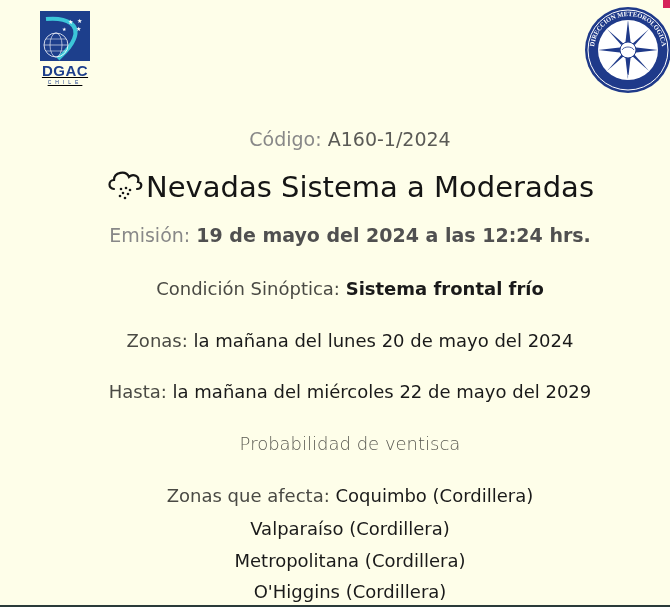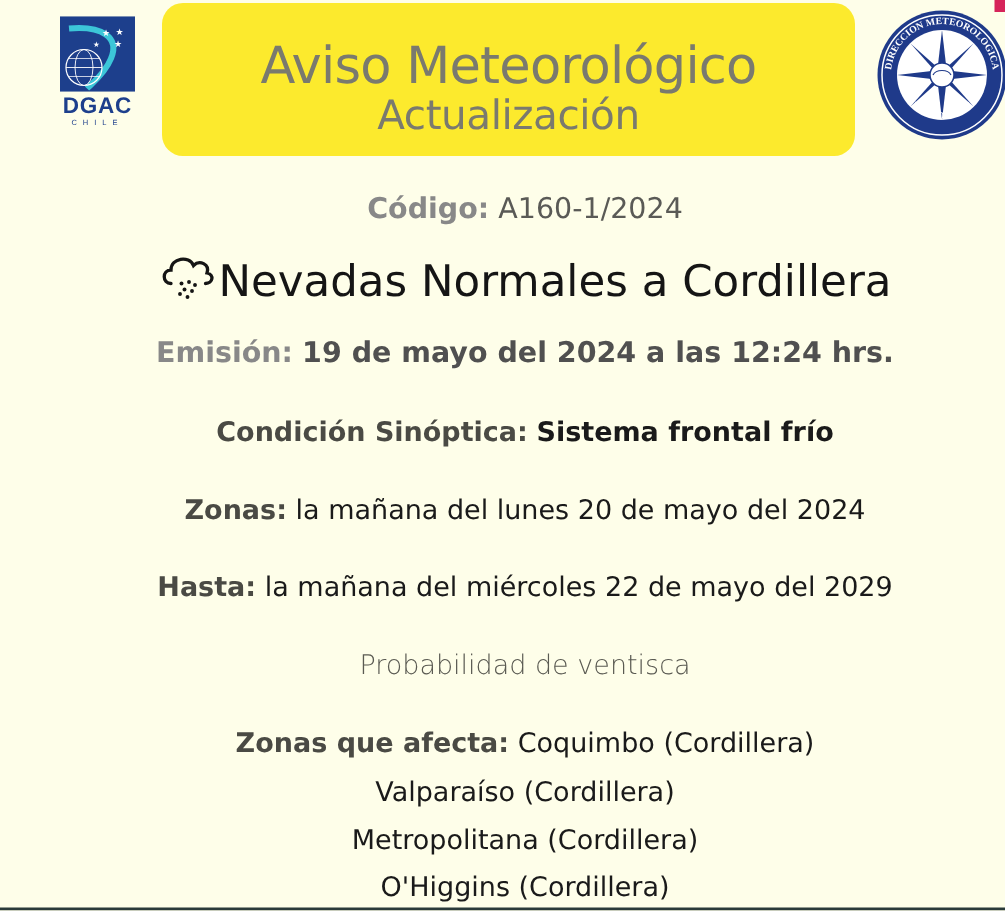--- a/index.html
+++ b/index.html
@@ -15,20 +15,21 @@
       position: relative;
       width: 670px;
       height: 607px;
     }
     .logo-dgac {
       position: absolute;
       left: 40px;
       top: 11px;
       width: 50px;
       height: 78px;
+      text-decoration: underline;
     }
     .logo-dgac .square {
       width: 50px;
       height: 50px;
       background: #1d3f8c;
       position: relative;
       overflow: hidden;
     }
     .logo-dgac .dgac-text {
       font-family: "Liberation Sans", sans-serif;
@@ -85,21 +86,21 @@
       height: 8px;
       background: #d6245a;
     }
     .line {
       position: absolute;
       left: 0;
       width: 700px;
       text-align: center;
       white-space: nowrap;
     }
-    .lbl { color: #4a4a44; font-weight: 700; }
+    .lbl { color: #4a4a44; font-weight: 400; }
     .val { color: #1a1a1a; }
     .code-line { top: 128px; font-size: 19px; color: #777; }
     .code-line .val { color: #5a5a56; }
     .code-line .lbl { color: #888; }
     .headline {
       top: 167px;
       font-size: 29px;
       color: #151515;
       left: 0;
       width: 700px;
@@ -151,24 +152,20 @@
         <text x="28" y="13" fill="#fff" font-size="6">★</text>
         <text x="37" y="12" fill="#fff" font-size="6">★</text>
         <text x="36" y="20" fill="#fff" font-size="6">★</text>
         <text x="22" y="20" fill="#fff" font-size="5">★</text>
       </svg>
     </div>
     <div class="dgac-text">DGAC</div>
     <div class="chile-text">CHILE</div>
   </div>
 
-  <div class="banner">
-    <div class="title">Aviso Meteorológico</div>
-    <div class="subtitle">Actualización</div>
-  </div>
 
   <div class="logo-dmc">
     <svg width="88" height="88" viewBox="0 0 88 88">
       <circle cx="44" cy="44" r="43" fill="#1f3a8a"></circle>
       <circle cx="44" cy="44" r="40" fill="none" stroke="#ffffff" stroke-width="1"></circle>
       <circle cx="44" cy="44" r="30" fill="#ffffff"></circle>
       <g fill="#1f3a8a">
         <polygon points="44,14 47,40 44,44 41,40"></polygon>
         <polygon points="44,74 47,48 44,44 41,48"></polygon>
         <polygon points="14,44 40,41 44,44 40,47"></polygon>
@@ -207,21 +204,21 @@
         <g fill="#151515">
           <circle cx="15" cy="22" r="1.3"></circle>
           <circle cx="20" cy="21" r="1.3"></circle>
           <circle cx="24" cy="23" r="1.3"></circle>
           <circle cx="17" cy="26" r="1.3"></circle>
           <circle cx="22" cy="27" r="1.3"></circle>
           <circle cx="14" cy="29" r="1.3"></circle>
           <circle cx="19" cy="31" r="1.3"></circle>
         </g>
       </svg>
-    </span><span>Nevadas Normales a Cordillera</span>
+    </span><span>Nevadas Sistema a Moderadas</span>
   </div>
 
   <div class="line emision">
     <span class="lbl">Emisión:</span>
     <span class="val">19 de mayo del 2024 a las 12:24 hrs.</span>
   </div>
 
   <div class="line condicion">
     <span class="lbl">Condición Sinóptica:</span>
     <span class="val">Sistema frontal frío</span>

